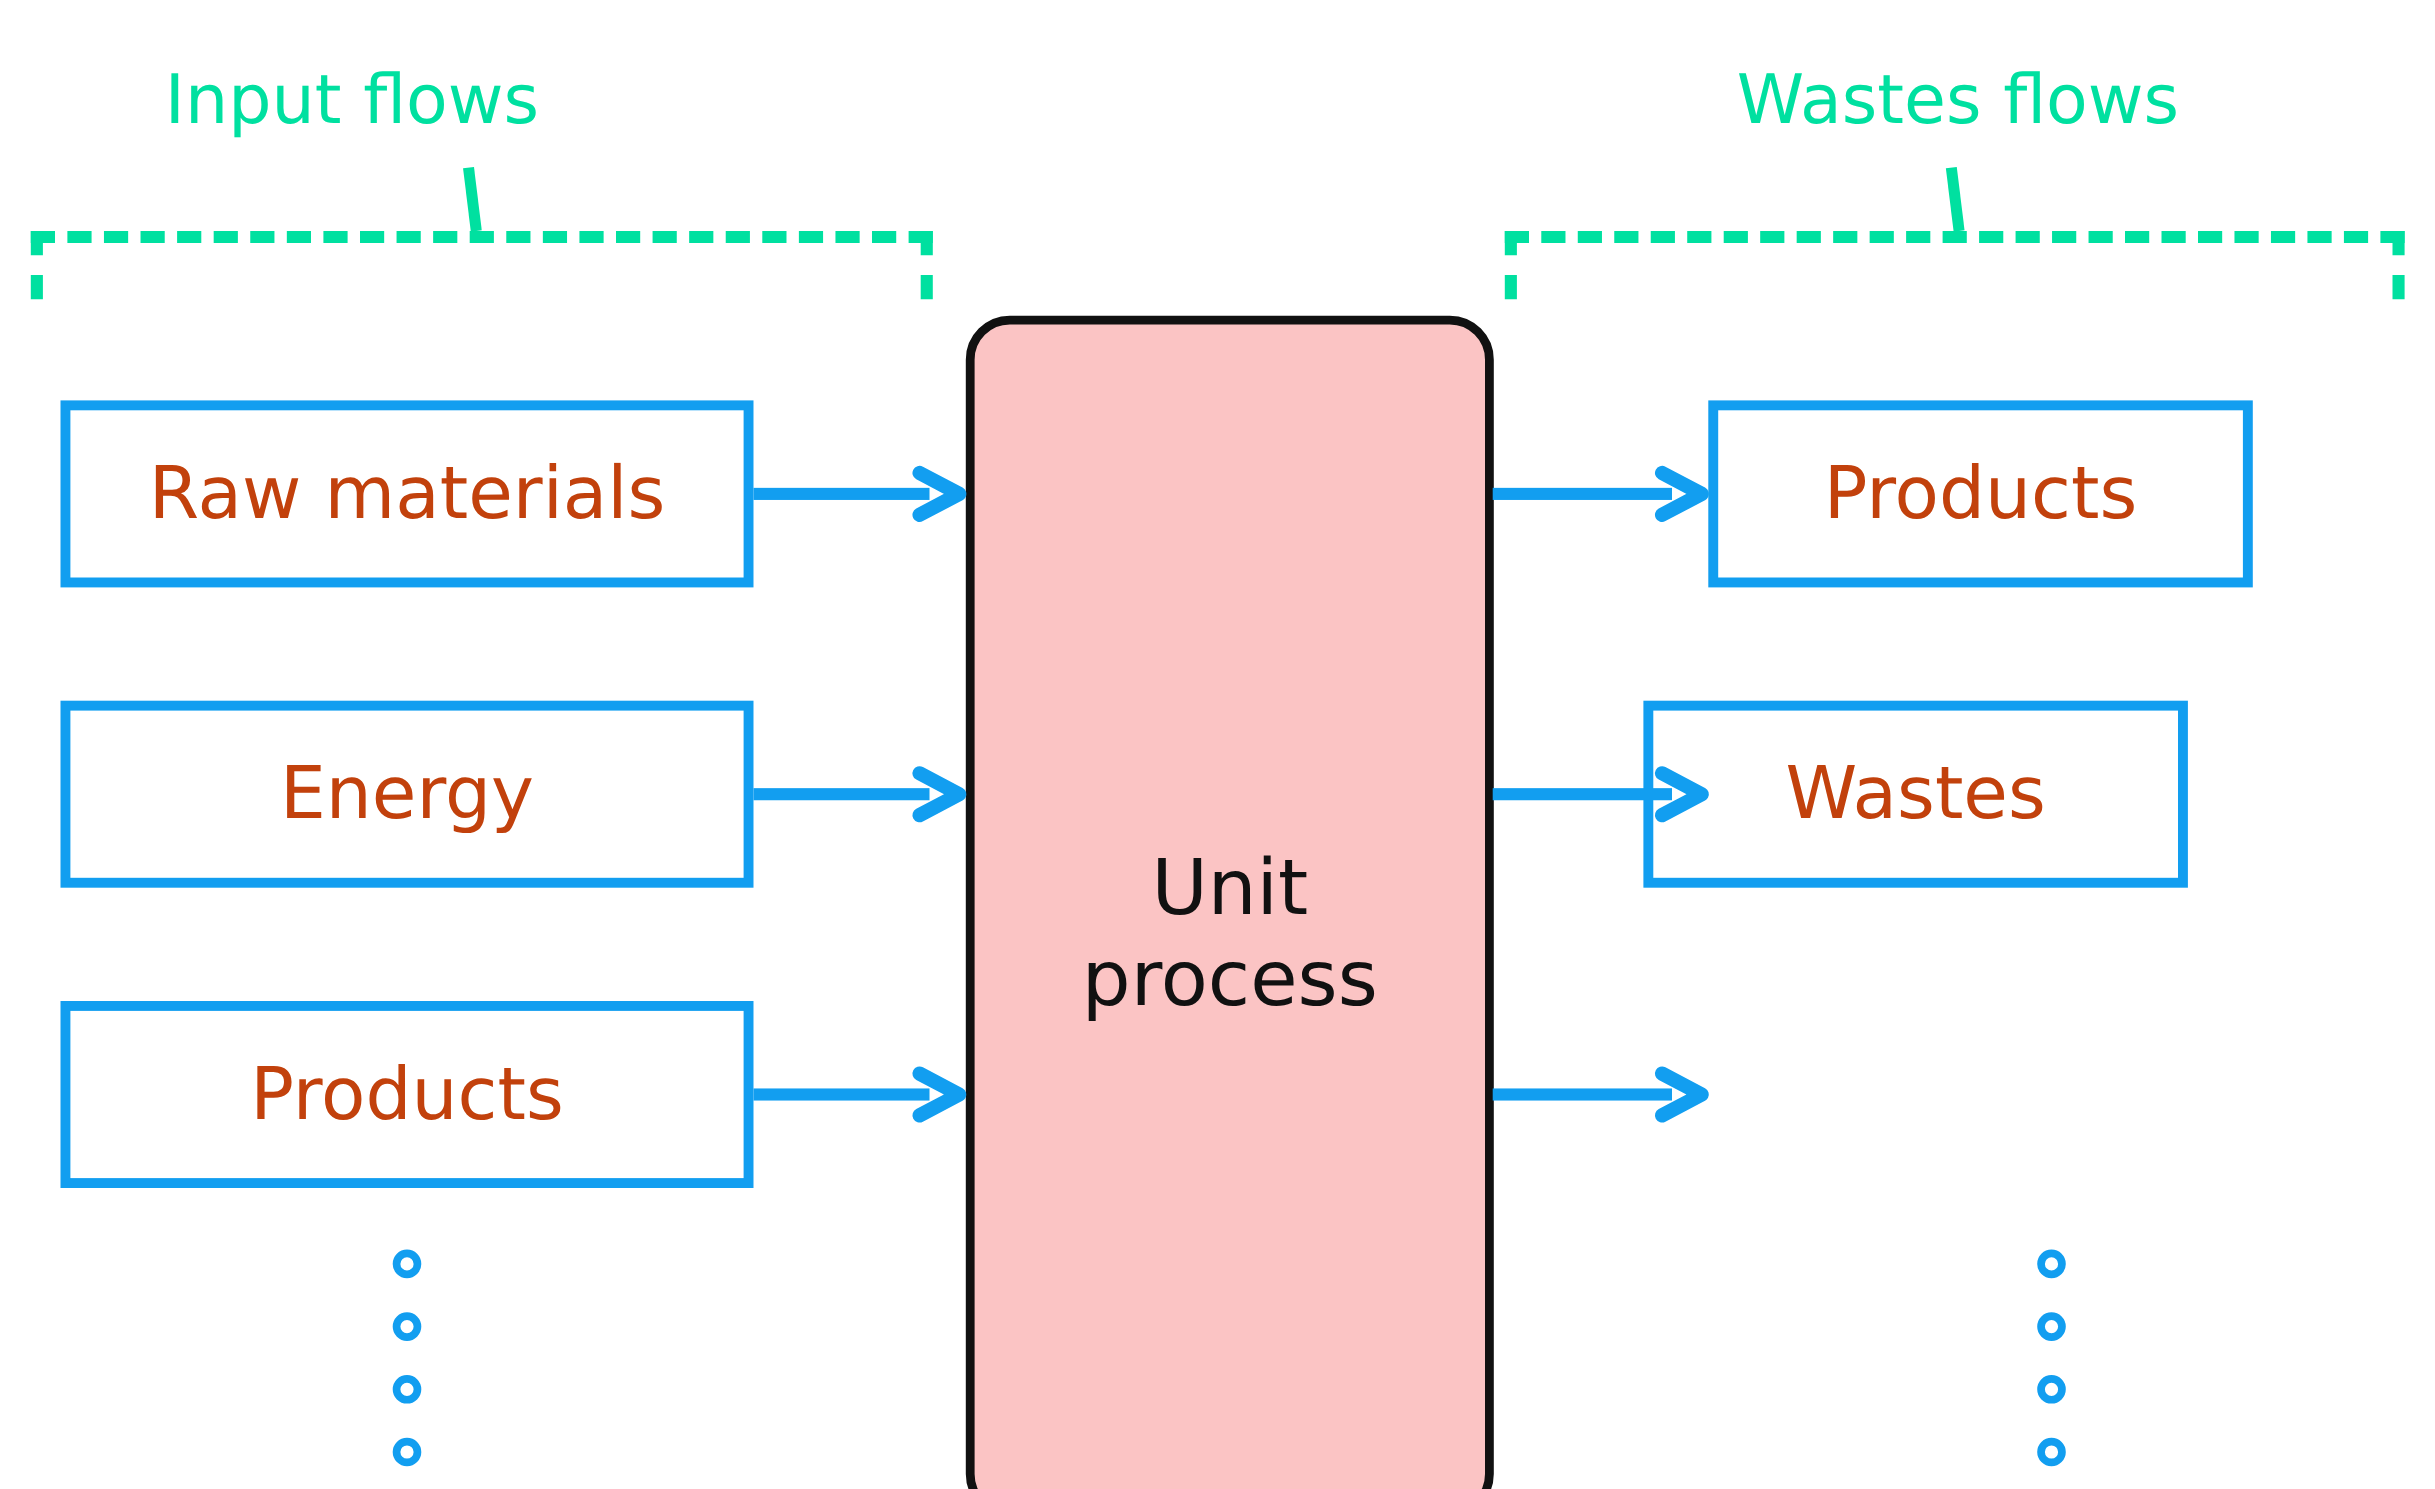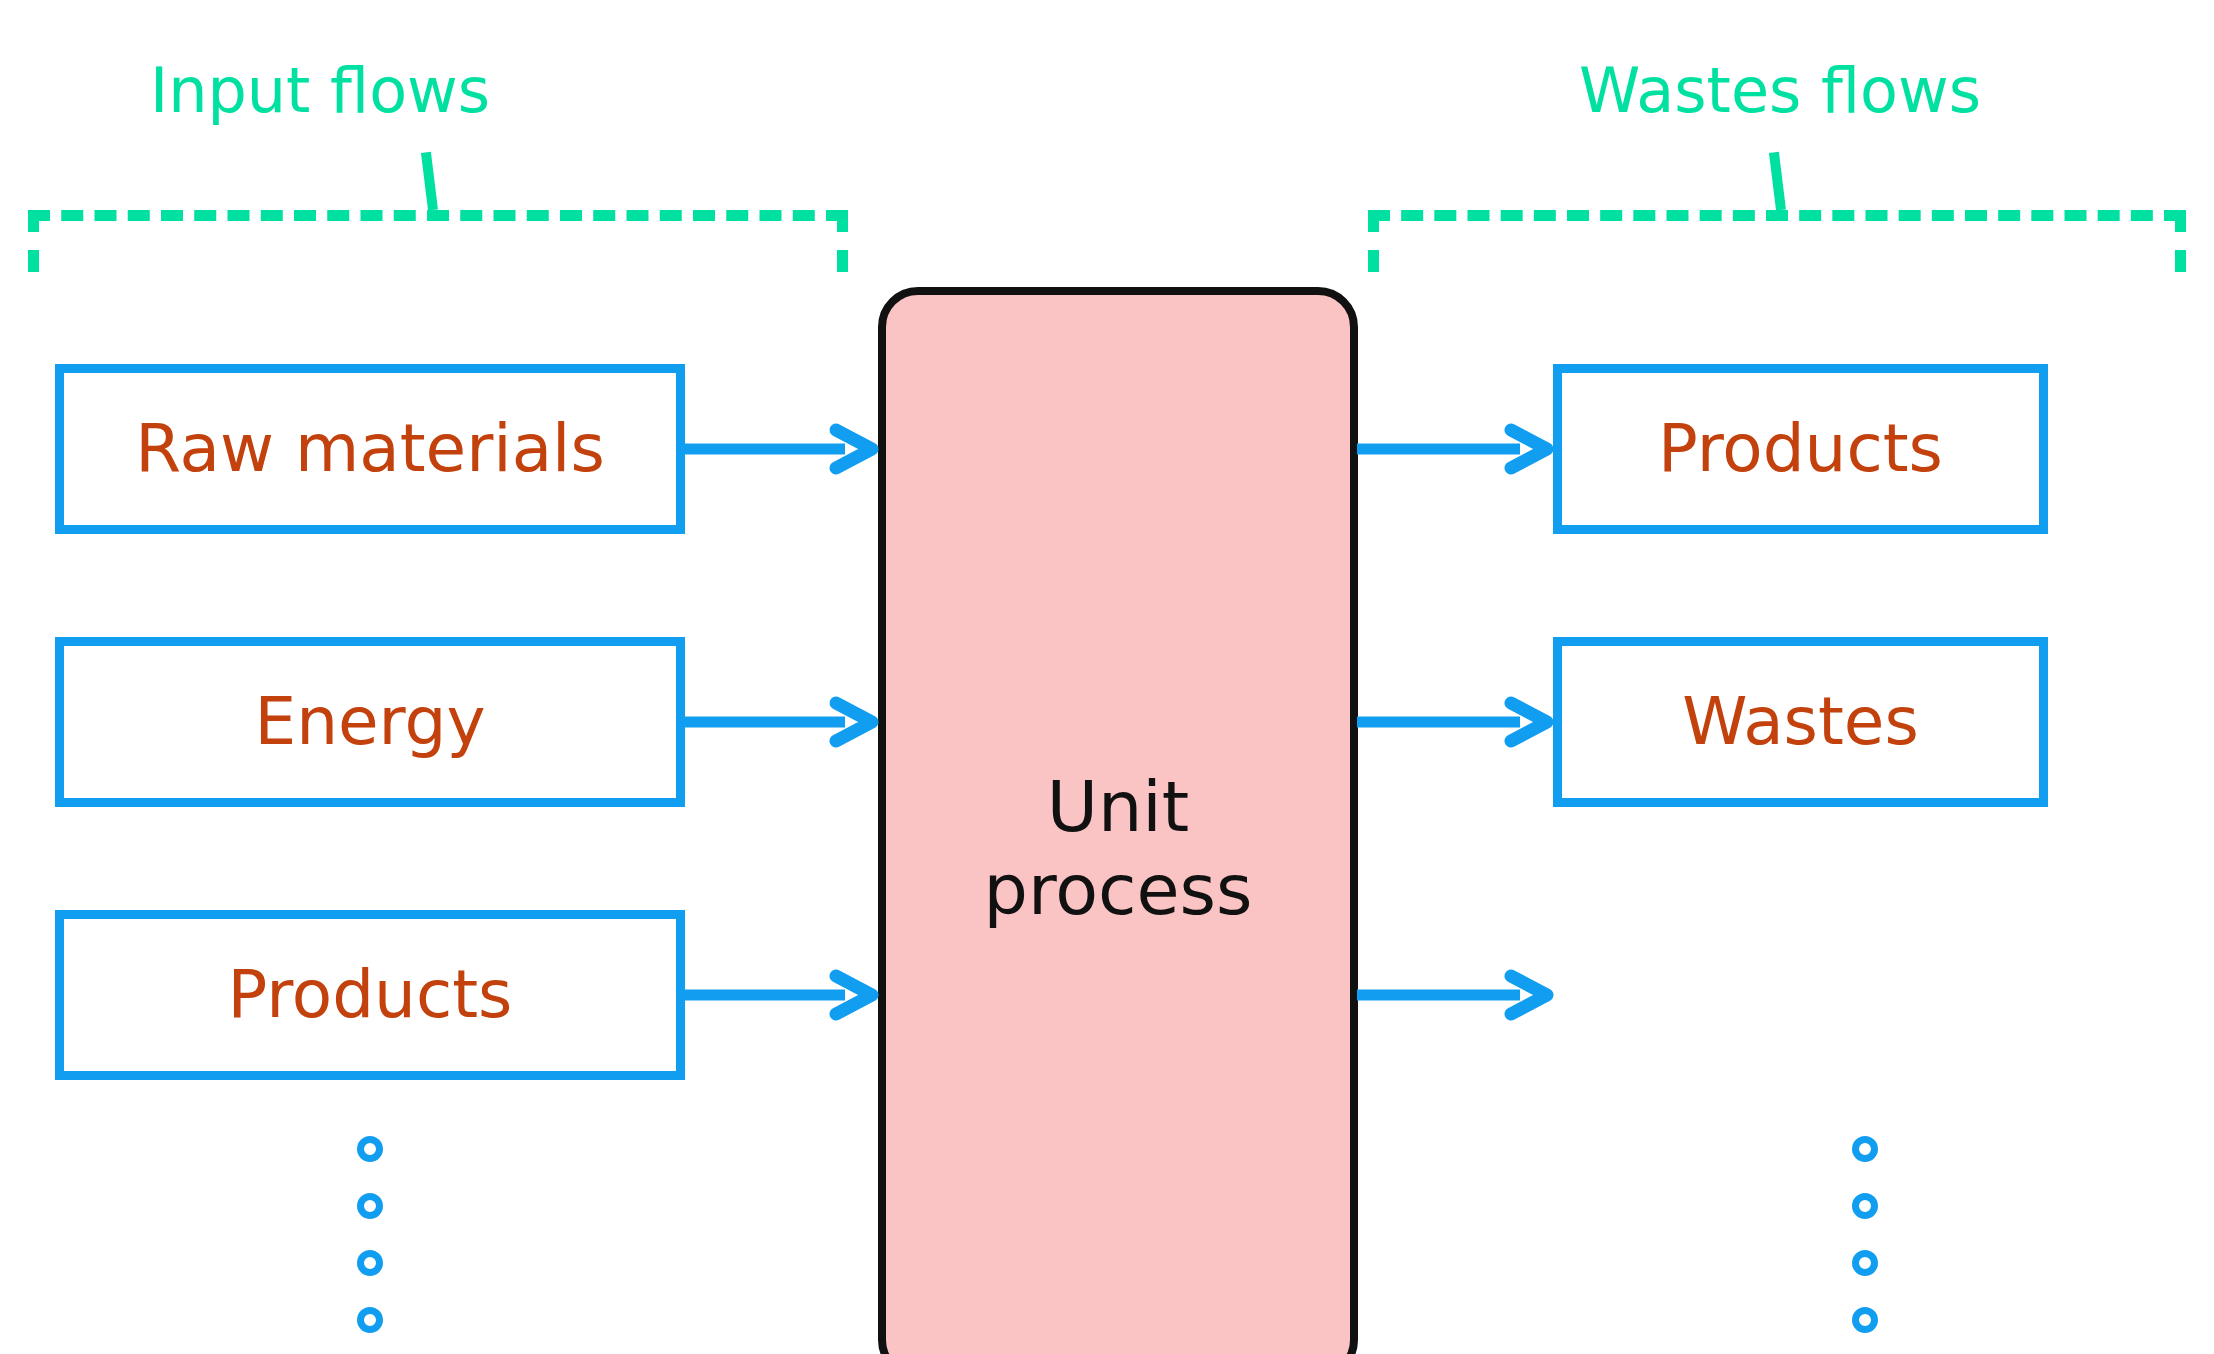--- a/index.html
+++ b/index.html
@@ -166,21 +166,21 @@
   </div>
 
   <div class="flow-box" style="left:55px; top:866px; width:630px; height:170px;">
     <span class="flow-text">Products</span>
   </div>
 
   <div class="flow-box" style="left:1553px; top:320px; width:495px; height:170px;">
     <span class="flow-text">Products</span>
   </div>
 
-  <div class="flow-box" style="left:1553px; top:593px; width:495px; height:170px;">
+  <div class="flow-box" style="left:1494px; top:593px; width:495px; height:170px;">
     <span class="flow-text">Wastes</span>
   </div>
 
 
   <div id="unit-process-box">
     <span class="up-text">Unit
 process</span>
   </div>
 
   <div class="arrow" style="left:685px; top:382px; width:193px; height:46px;">

